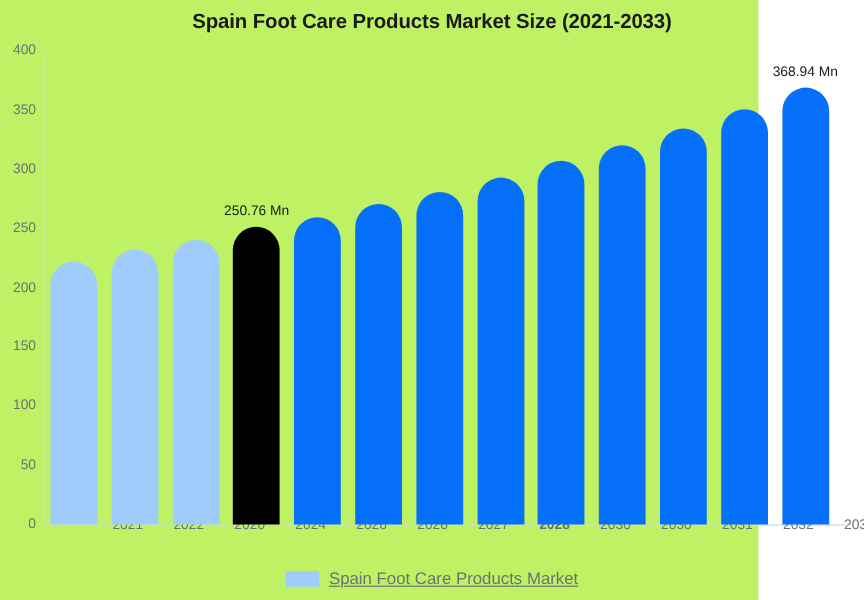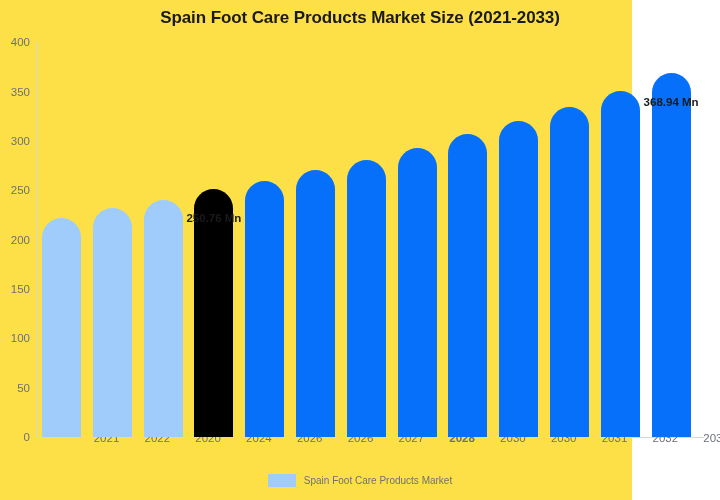--- a/index.html
+++ b/index.html
@@ -11,21 +11,21 @@
     width: 720px;
     height: 500px;
     font-family: "Liberation Sans", sans-serif;
     overflow: hidden;
     position: relative;
   }
   #chart-root {
     width: 632px;
     height: 500px;
     position: relative;
-    background: #fde047;
+    background: #bef264;
   }
   
   .chart-title {
     position: absolute;
     top: 8px;
     left: 0;
     width: 720px;
     text-align: center;
     font-size: 17px;
     font-weight: bold;
@@ -79,24 +79,23 @@
     bottom: 63px; 
     border-radius: 20px 20px 0 0;
   }
   .bar.light  { background: #a0ccfc; }
   .bar.dark   { background: #000000; }
   .bar.bright { background: #0670fa; }
   .bar-value-label {
     position: absolute;
     transform: translateX(-50%);
     font-size: 11.5px;
-    font-weight: bold;
+    font-weight: normal;
     color: #1a1a1a;
     white-space: nowrap;
-    margin-top: 42px;
   }
   
   .x-tick {
     position: absolute;
     top: 432px;
     transform: translateX(-50%);
     font-size: 11.5px;
     color: #6b7178;
     white-space: nowrap;
     margin-left: 45px;
@@ -112,23 +111,24 @@
     justify-content: center;
     gap: 8px;
   }
   .legend-swatch {
     width: 28px;
     height: 13px;
     background: #a0ccfc;
     flex: none;
   }
   .legend-label {
-    font-size: 10px;
+    font-size: 14px;
     color: #6b7178;
     white-space: nowrap;
+    text-decoration: underline;
   }
 </style>
 </head>
 <body>
 
 <div id="chart-root">
 
   <div class="chart-title">Spain Foot Care Products Market Size (2021-2033)</div>
 
   <div class="y-axis-line"></div>

